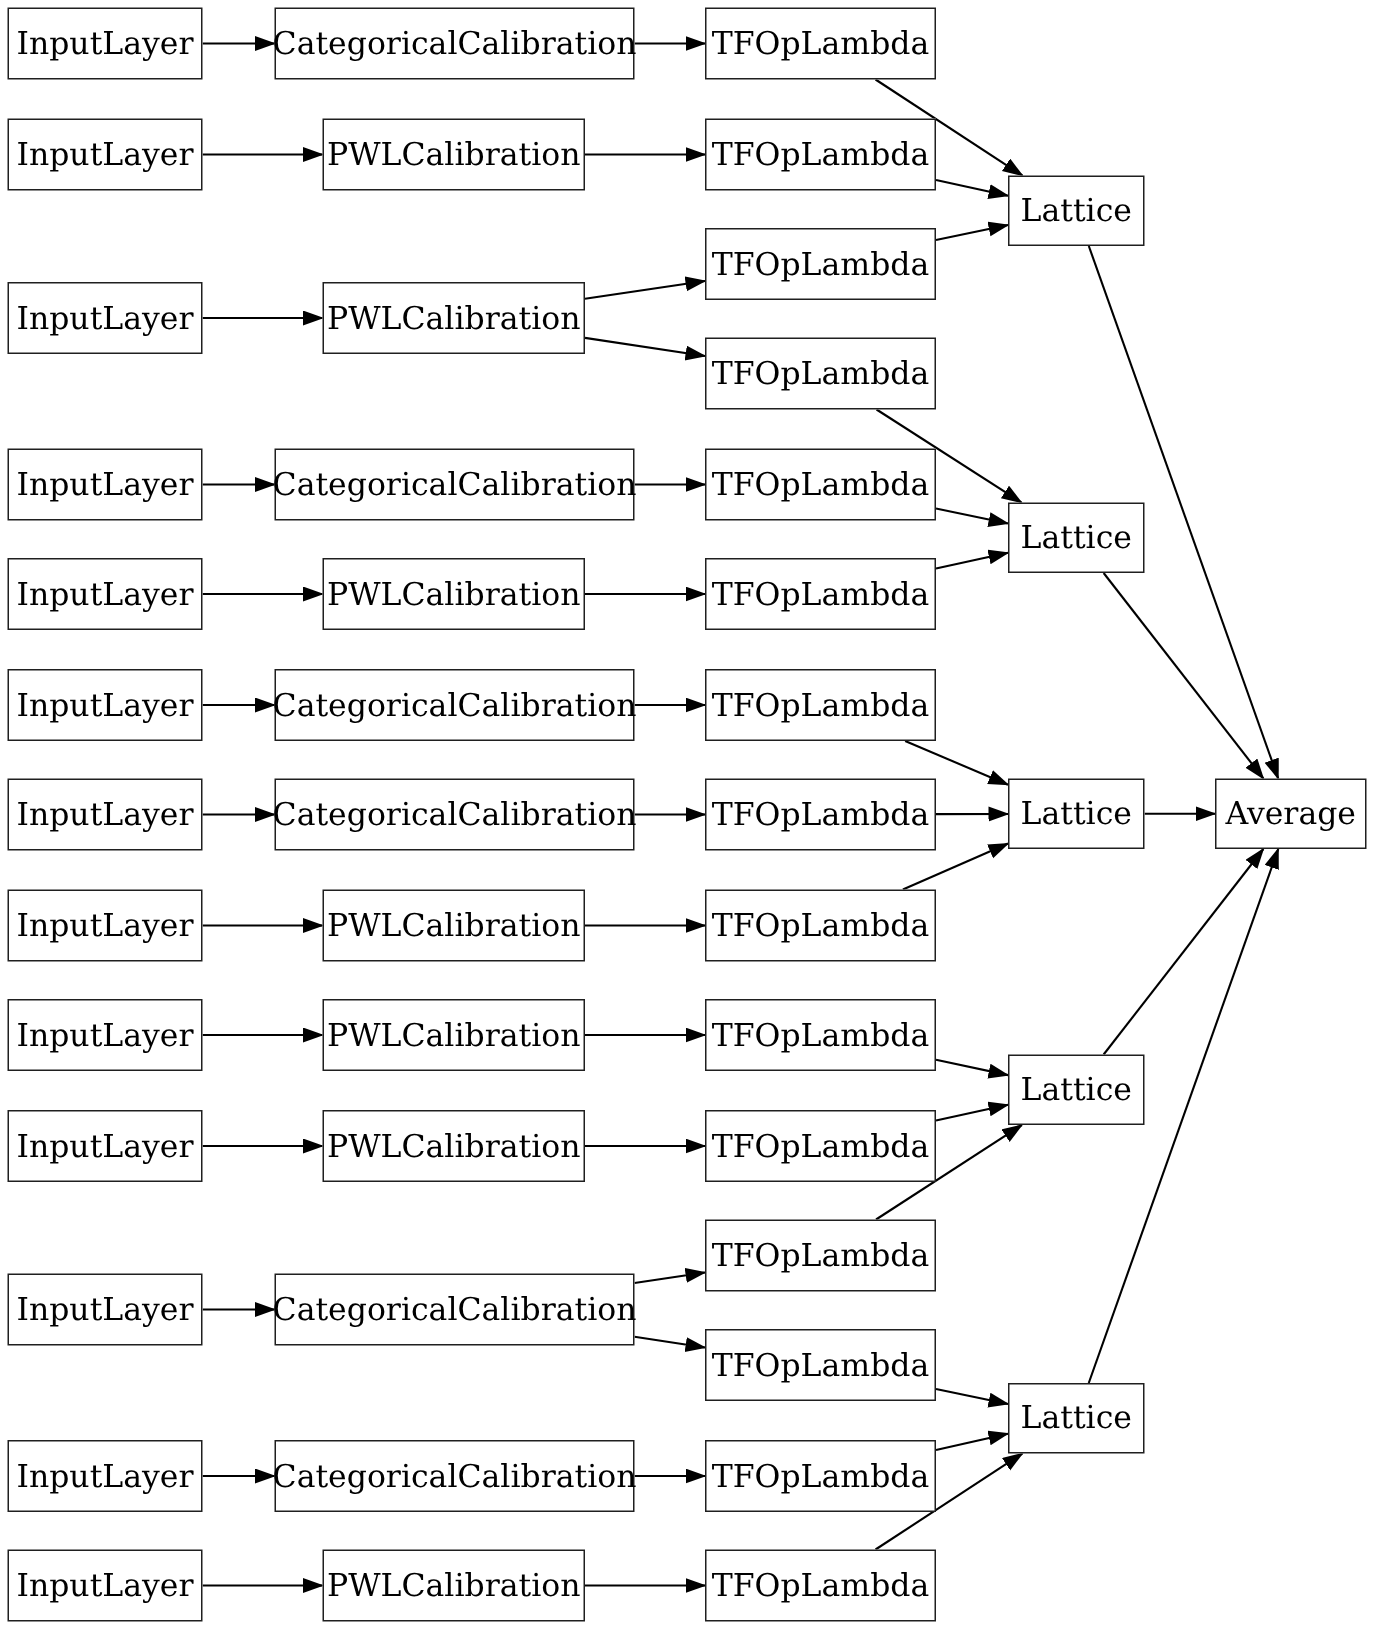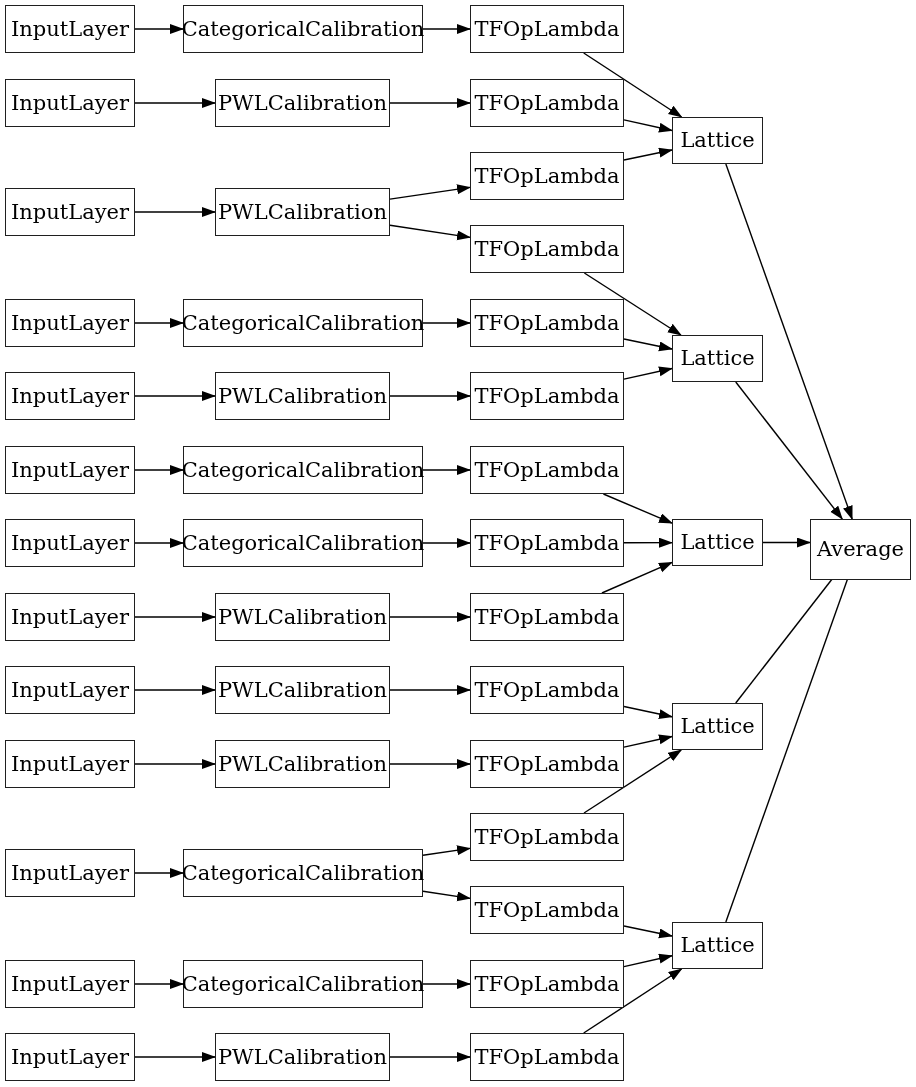--- a/index.html
+++ b/index.html
@@ -142,15 +142,15 @@
       <div class="node" style="left: 470px; top: 740px; width: 154px; height: 48px; background: rgb(255, 255, 255); border-color: rgb(31, 31, 31); color: rgb(0, 0, 0);">TFOpLambda</div>
       <div class="node" style="left: 470px; top: 813px; width: 154px; height: 48px; background: rgb(255, 255, 255); border-color: rgb(31, 31, 31); color: rgb(0, 0, 0);">TFOpLambda</div>
       <div class="node" style="left: 470px; top: 886px; width: 154px; height: 48px; background: rgb(255, 255, 255); border-color: rgb(31, 31, 31); color: rgb(0, 0, 0);">TFOpLambda</div>
       <div class="node" style="left: 470px; top: 960px; width: 154px; height: 48px; background: rgb(255, 255, 255); border-color: rgb(31, 31, 31); color: rgb(0, 0, 0);">TFOpLambda</div>
       <div class="node" style="left: 470px; top: 1033px; width: 154px; height: 48px; background: rgb(255, 255, 255); border-color: rgb(31, 31, 31); color: rgb(0, 0, 0);">TFOpLambda</div>
       <div class="node" style="left: 672px; top: 117px; width: 91px; height: 47px; background: rgb(255, 255, 255); border-color: rgb(31, 31, 31); color: rgb(0, 0, 0);">Lattice</div>
       <div class="node" style="left: 672px; top: 335px; width: 91px; height: 47px; background: rgb(255, 255, 255); border-color: rgb(31, 31, 31); color: rgb(0, 0, 0);">Lattice</div>
       <div class="node" style="left: 672px; top: 519px; width: 91px; height: 47px; background: rgb(255, 255, 255); border-color: rgb(31, 31, 31); color: rgb(0, 0, 0);">Lattice</div>
       <div class="node" style="left: 672px; top: 703px; width: 91px; height: 47px; background: rgb(255, 255, 255); border-color: rgb(31, 31, 31); color: rgb(0, 0, 0);">Lattice</div>
       <div class="node" style="left: 672px; top: 922px; width: 91px; height: 47px; background: rgb(255, 255, 255); border-color: rgb(31, 31, 31); color: rgb(0, 0, 0);">Lattice</div>
-      <div class="node" style="left: 810px; top: 519px; width: 101px; height: 61px; background: rgb(255, 255, 255); border-color: rgb(31, 31, 31); color: rgb(0, 0, 0);">Average</div>
+      <div class="node" style="left: 810px; top: 519px; width: 101px; height: 47px; background: rgb(255, 255, 255); border-color: rgb(31, 31, 31); color: rgb(0, 0, 0);">Average</div>
     </div>
 </div>
 
 </body></html>

